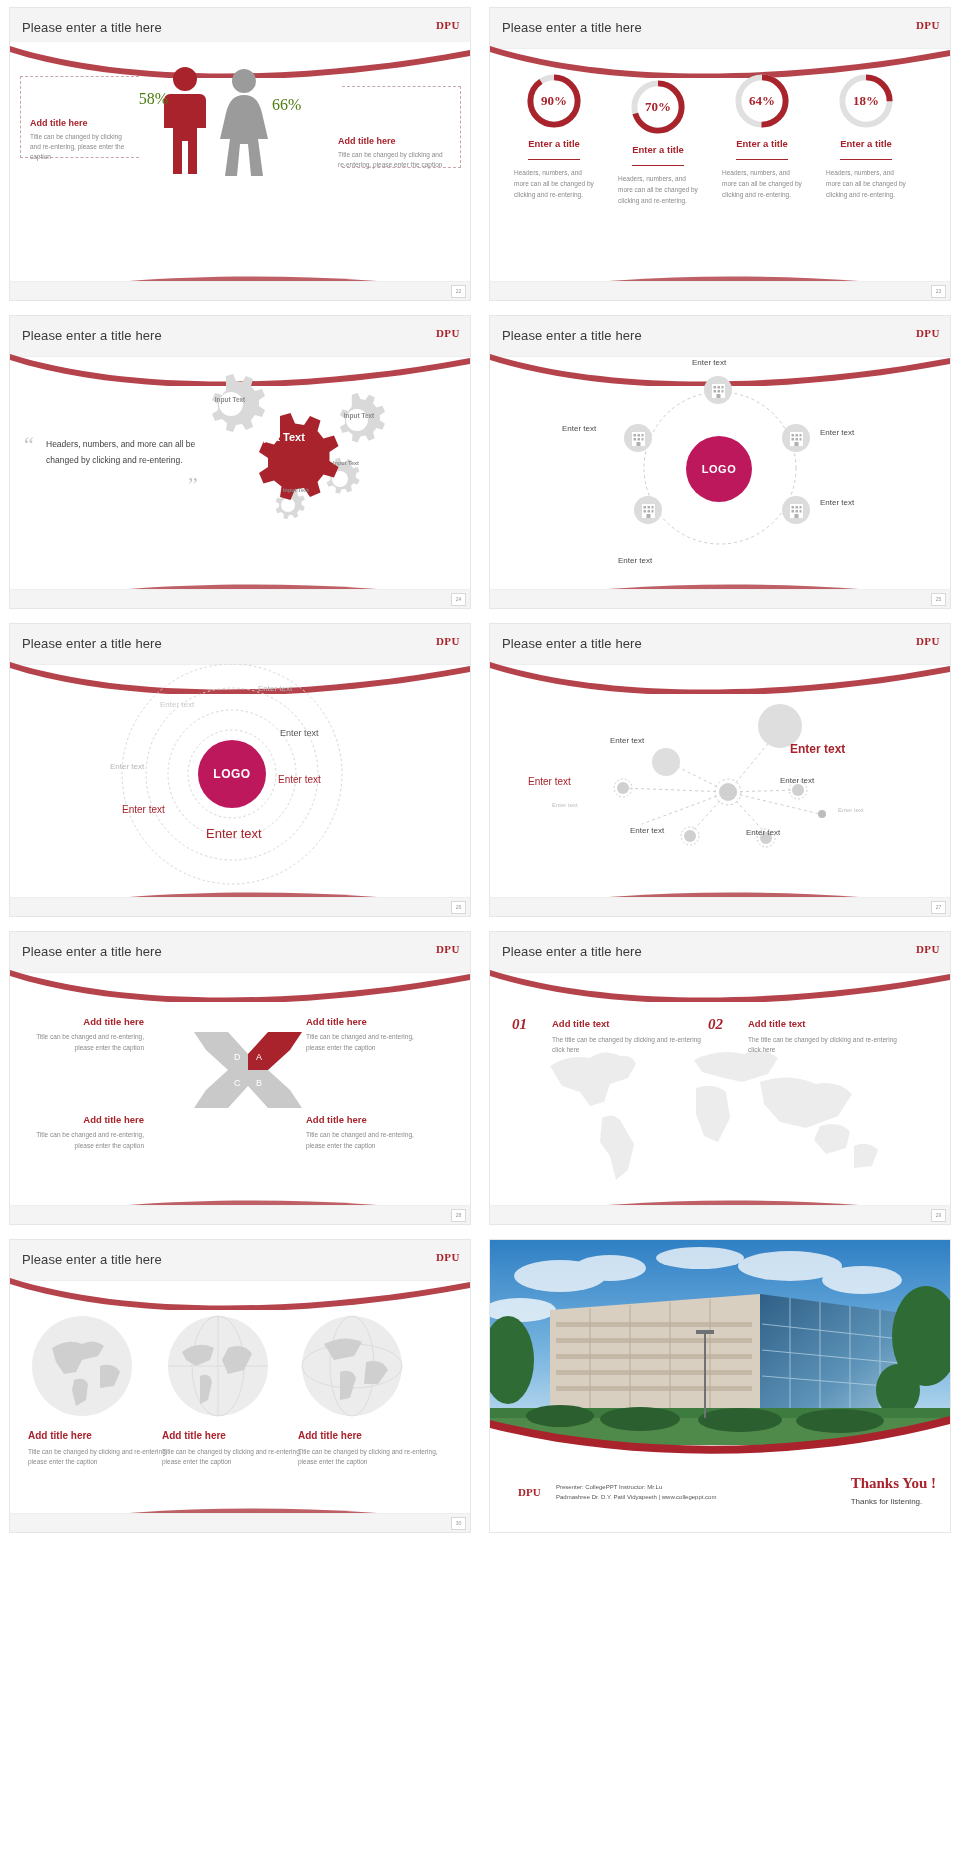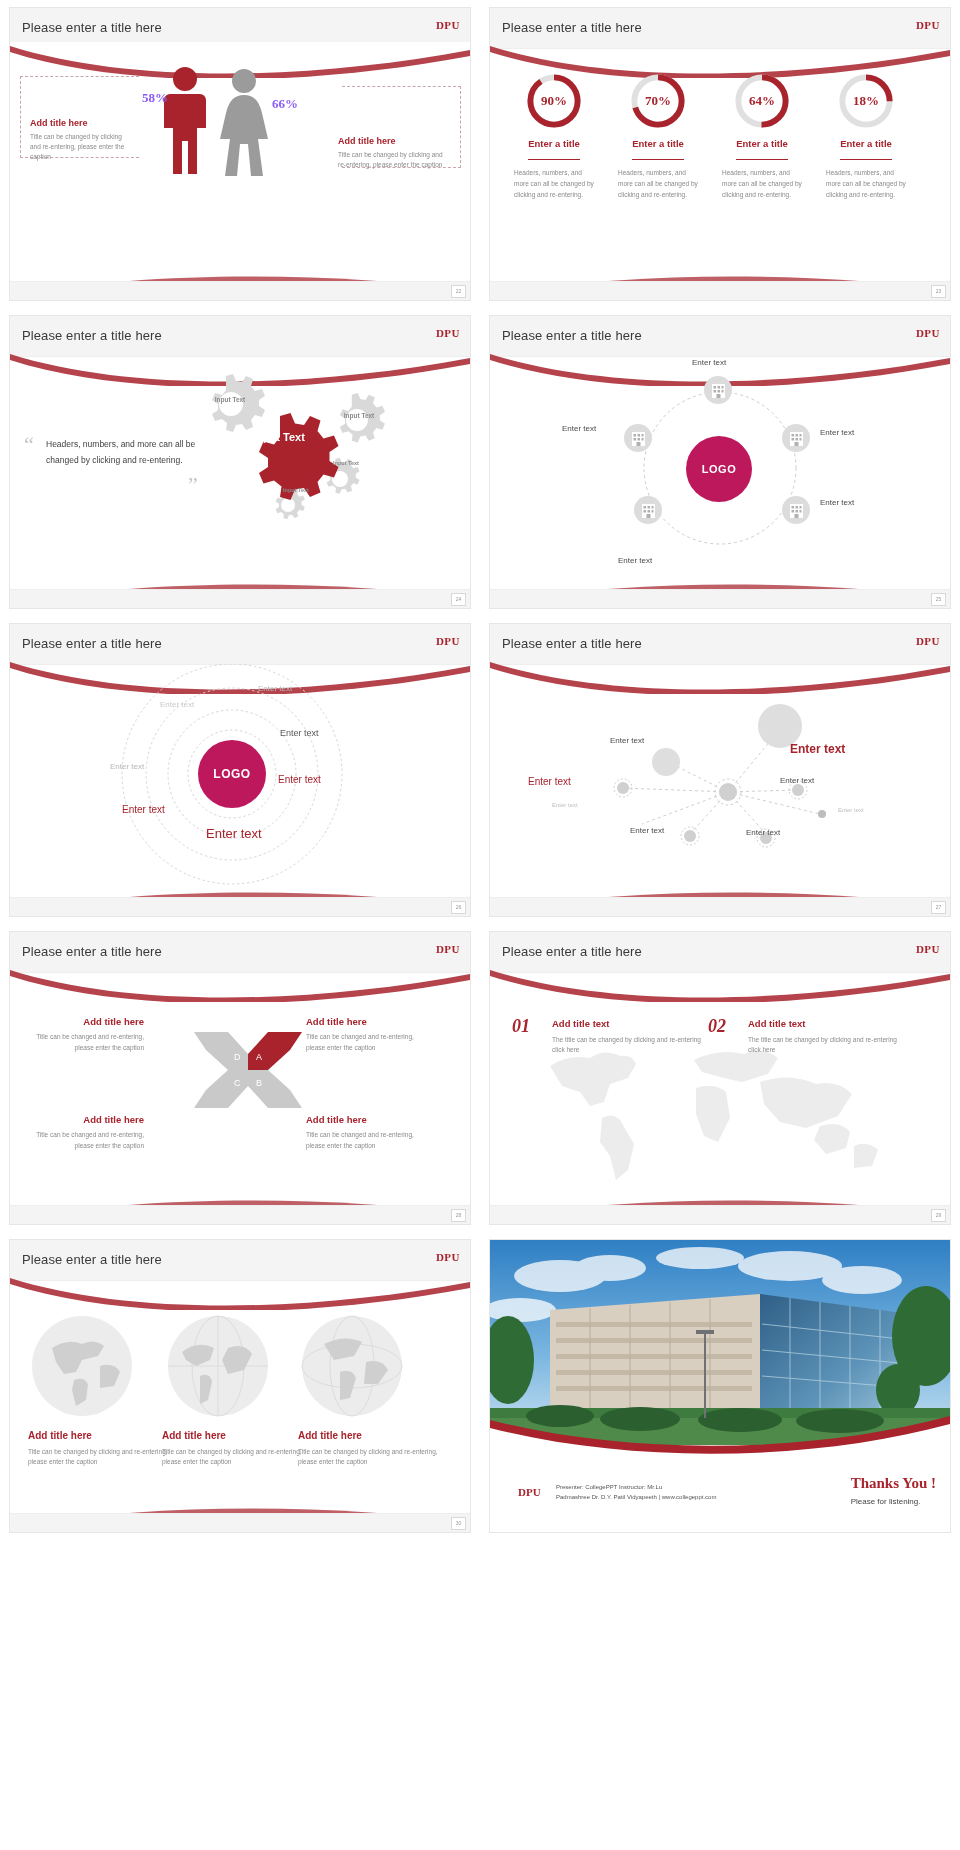--- a/index.html
+++ b/index.html
@@ -119,23 +119,23 @@
     color: #8a8a8a;
   }
   .sm-title {
     font-size: 9px;
     font-weight: bold;
     color: #a8232c;
   }
 
   
   .pct {
-    font-size: 13px;
-    font-weight: bold;
-    color: #8b5cf6;
+    font-size: 16px;
+    font-weight: normal;
+    color: #4d7c0f;
     font-family: "Liberation Serif", serif;
   }
   .dashbox {
     position: absolute;
     border: 1px dashed #c9a5a8;
   }
   .person {
     position: absolute;
   }
 
@@ -214,21 +214,21 @@
   
   .blk { position: absolute; width: 120px; }
   .blk .t { font-size: 9.5px; font-weight: bold; color: #a8232c; margin-bottom: 4px; }
   .blk .d { font-size: 6.5px; color: #8a8a8a; line-height: 1.7; }
 
   
   .num {
     font-family: "Liberation Serif", serif;
     font-style: italic;
     font-weight: bold;
-    font-size: 18px;
+    font-size: 15px;
     color: #a8232c;
   }
 
   
   .globe-col { position: absolute; width: 140px; text-align: left; }
 
   
   .photo {
     position: absolute;
     left: 0; top: 0;
@@ -348,21 +348,21 @@
             <svg width="62" height="62" viewBox="0 0 42 42">
               <circle cx="21" cy="21" r="16" fill="none" stroke="#e0e0e0" stroke-width="4"></circle>
               <circle cx="21" cy="21" r="16" fill="none" stroke="#a8232c" stroke-width="4" stroke-dasharray="90.5 100.5" transform="rotate(-90 21 21)"></circle>
             </svg>
             <div class="donut-label">90%</div>
           </div>
           <div class="donut-title">Enter a title</div>
           <div class="donut-desc">Headers, numbers, and more can all be changed by clicking and re-entering.</div>
         </div>
 
-        <div class="donut-wrap" style="left:118px; top:22px;">
+        <div class="donut-wrap" style="left:118px; top:28px;">
           <div class="donut">
             <svg width="62" height="62" viewBox="0 0 42 42">
               <circle cx="21" cy="21" r="16" fill="none" stroke="#e0e0e0" stroke-width="4"></circle>
               <circle cx="21" cy="21" r="16" fill="none" stroke="#a8232c" stroke-width="4" stroke-dasharray="70.4 100.5" transform="rotate(-90 21 21)"></circle>
             </svg>
             <div class="donut-label">70%</div>
           </div>
           <div class="donut-title">Enter a title</div>
           <div class="donut-desc">Headers, numbers, and more can all be changed by clicking and re-entering.</div>
         </div>
@@ -901,19 +901,19 @@
           </svg>
       </div>
 
       <div class="dpu-foot">DPU</div>
       <div class="presenter">
         <div>Presenter: CollegePPT   Instructor: Mr.Lu</div>
         <div>Padmashree Dr. D.Y. Patil Vidyapeeth  |  www.collegeppt.com</div>
       </div>
       <div class="thanks">
         <div class="big">Thanks You !</div>
-        <div class="sub">Please for listening.</div>
+        <div class="sub">Thanks for listening.</div>
       </div>
       <div class="footer-strip" style="background:#ffffff; border-top:none;"></div>
     </div>
   </div>
 
 </div>
 
 </body></html>

